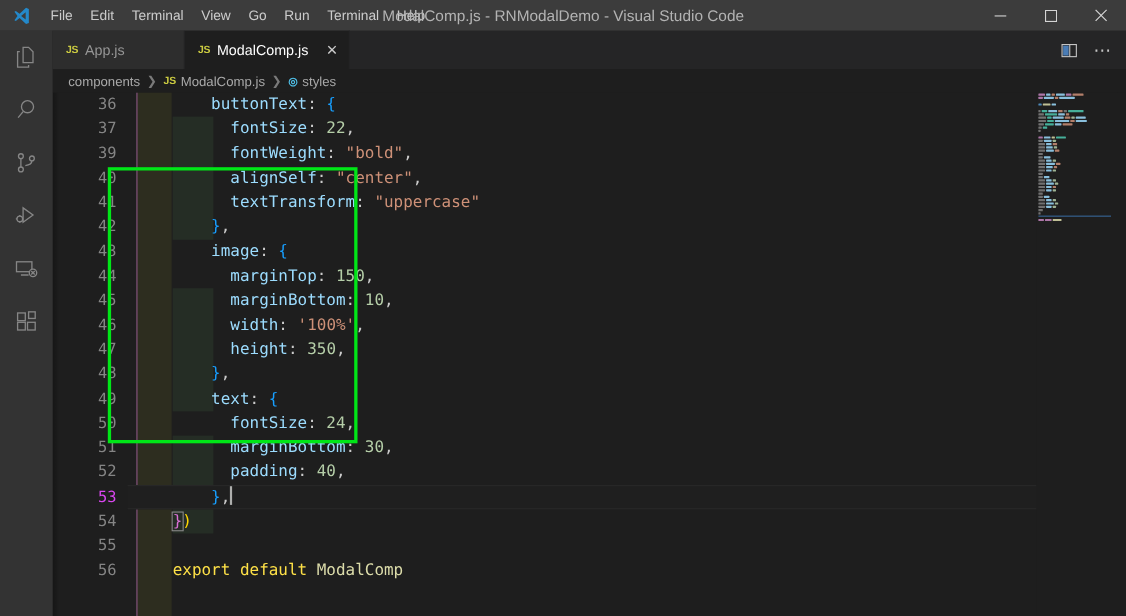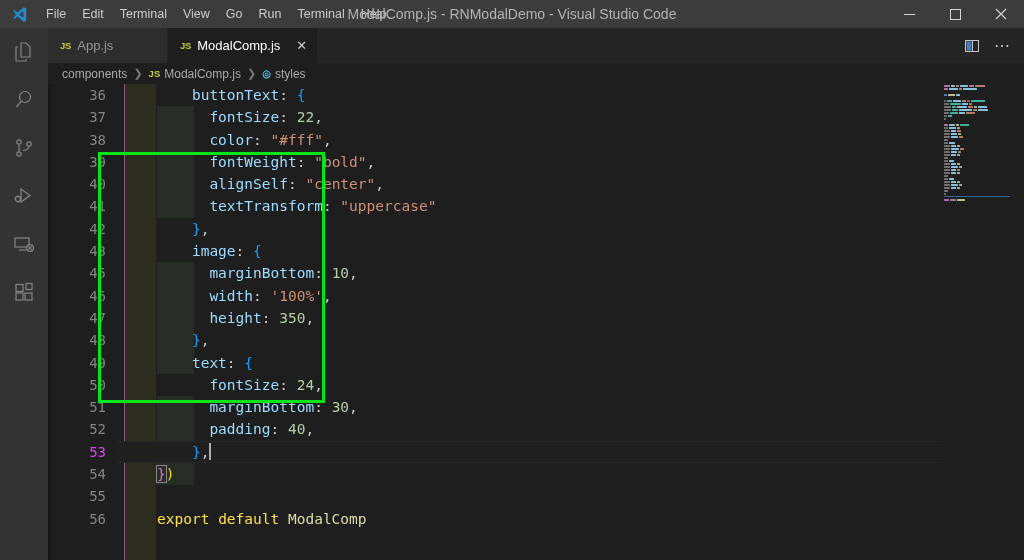--- a/index.html
+++ b/index.html
@@ -312,26 +312,26 @@
   <div class="editor">
     <div class="guide-olive"></div>
     <div class="guide-pink"></div>
     <div class="guide-green1"></div>
     <div class="guide-green2"></div>
     <div class="guide-green3"></div>
 
     <div class="code-layer" id="code-layer">
         <div class="line"><div class="lineno">36</div><div class="code"><span>    </span><span class="t-prop">buttonText</span><span class="t-punc">: </span><span class="t-brace3">{</span></div></div>
         <div class="line"><div class="lineno">37</div><div class="code"><span>      </span><span class="t-prop">fontSize</span><span class="t-punc">: </span><span class="t-num">22</span><span class="t-punc">,</span></div></div>
-        <div class="line"><div class="lineno">38</div><div class="code"><span>      </span><span class="t-prop">color</span><span class="t-punc">: </span><span class="t-str">"#fff"</span><span class="t-punc">,</span></div></div>
         <div class="line"><div class="lineno">39</div><div class="code"><span>      </span><span class="t-prop">fontWeight</span><span class="t-punc">: </span><span class="t-str">"bold"</span><span class="t-punc">,</span></div></div>
         <div class="line"><div class="lineno">40</div><div class="code"><span>      </span><span class="t-prop">alignSelf</span><span class="t-punc">: </span><span class="t-str">"center"</span><span class="t-punc">,</span></div></div>
         <div class="line"><div class="lineno">41</div><div class="code"><span>      </span><span class="t-prop">textTransform</span><span class="t-punc">: </span><span class="t-str">"uppercase"</span></div></div>
         <div class="line"><div class="lineno">42</div><div class="code"><span>    </span><span class="t-brace3">}</span><span class="t-punc">,</span></div></div>
         <div class="line"><div class="lineno">43</div><div class="code"><span>    </span><span class="t-prop">image</span><span class="t-punc">: </span><span class="t-brace3">{</span></div></div>
+        <div class="line"><div class="lineno">44</div><div class="code"><span>      </span><span class="t-prop">marginTop</span><span class="t-punc">: </span><span class="t-num">150</span><span class="t-punc">,</span></div></div>
         <div class="line"><div class="lineno">45</div><div class="code"><span>      </span><span class="t-prop">marginBottom</span><span class="t-punc">: </span><span class="t-num">10</span><span class="t-punc">,</span></div></div>
         <div class="line"><div class="lineno">46</div><div class="code"><span>      </span><span class="t-prop">width</span><span class="t-punc">: </span><span class="t-str">'100%'</span><span class="t-punc">,</span></div></div>
         <div class="line"><div class="lineno">47</div><div class="code"><span>      </span><span class="t-prop">height</span><span class="t-punc">: </span><span class="t-num">350</span><span class="t-punc">,</span></div></div>
         <div class="line"><div class="lineno">48</div><div class="code"><span>    </span><span class="t-brace3">}</span><span class="t-punc">,</span></div></div>
         <div class="line"><div class="lineno">49</div><div class="code"><span>    </span><span class="t-prop">text</span><span class="t-punc">: </span><span class="t-brace3">{</span></div></div>
         <div class="line"><div class="lineno">50</div><div class="code"><span>      </span><span class="t-prop">fontSize</span><span class="t-punc">: </span><span class="t-num">24</span><span class="t-punc">,</span></div></div>
         <div class="line"><div class="lineno">51</div><div class="code"><span>      </span><span class="t-prop">marginBottom</span><span class="t-punc">: </span><span class="t-num">30</span><span class="t-punc">,</span></div></div>
         <div class="line"><div class="lineno">52</div><div class="code"><span>      </span><span class="t-prop">padding</span><span class="t-punc">: </span><span class="t-num">40</span><span class="t-punc">,</span></div></div>
         <div class="line active"><div class="linebg"></div><div class="lineno">53</div><div class="code"><span>    </span><span class="t-brace3">}</span><span class="t-punc">,</span><span class="cursor"></span></div></div>
         <div class="line"><div class="lineno">54</div><div class="code"><span class="t-brace2 bmatch">}</span><span class="t-brace">)</span></div></div>

